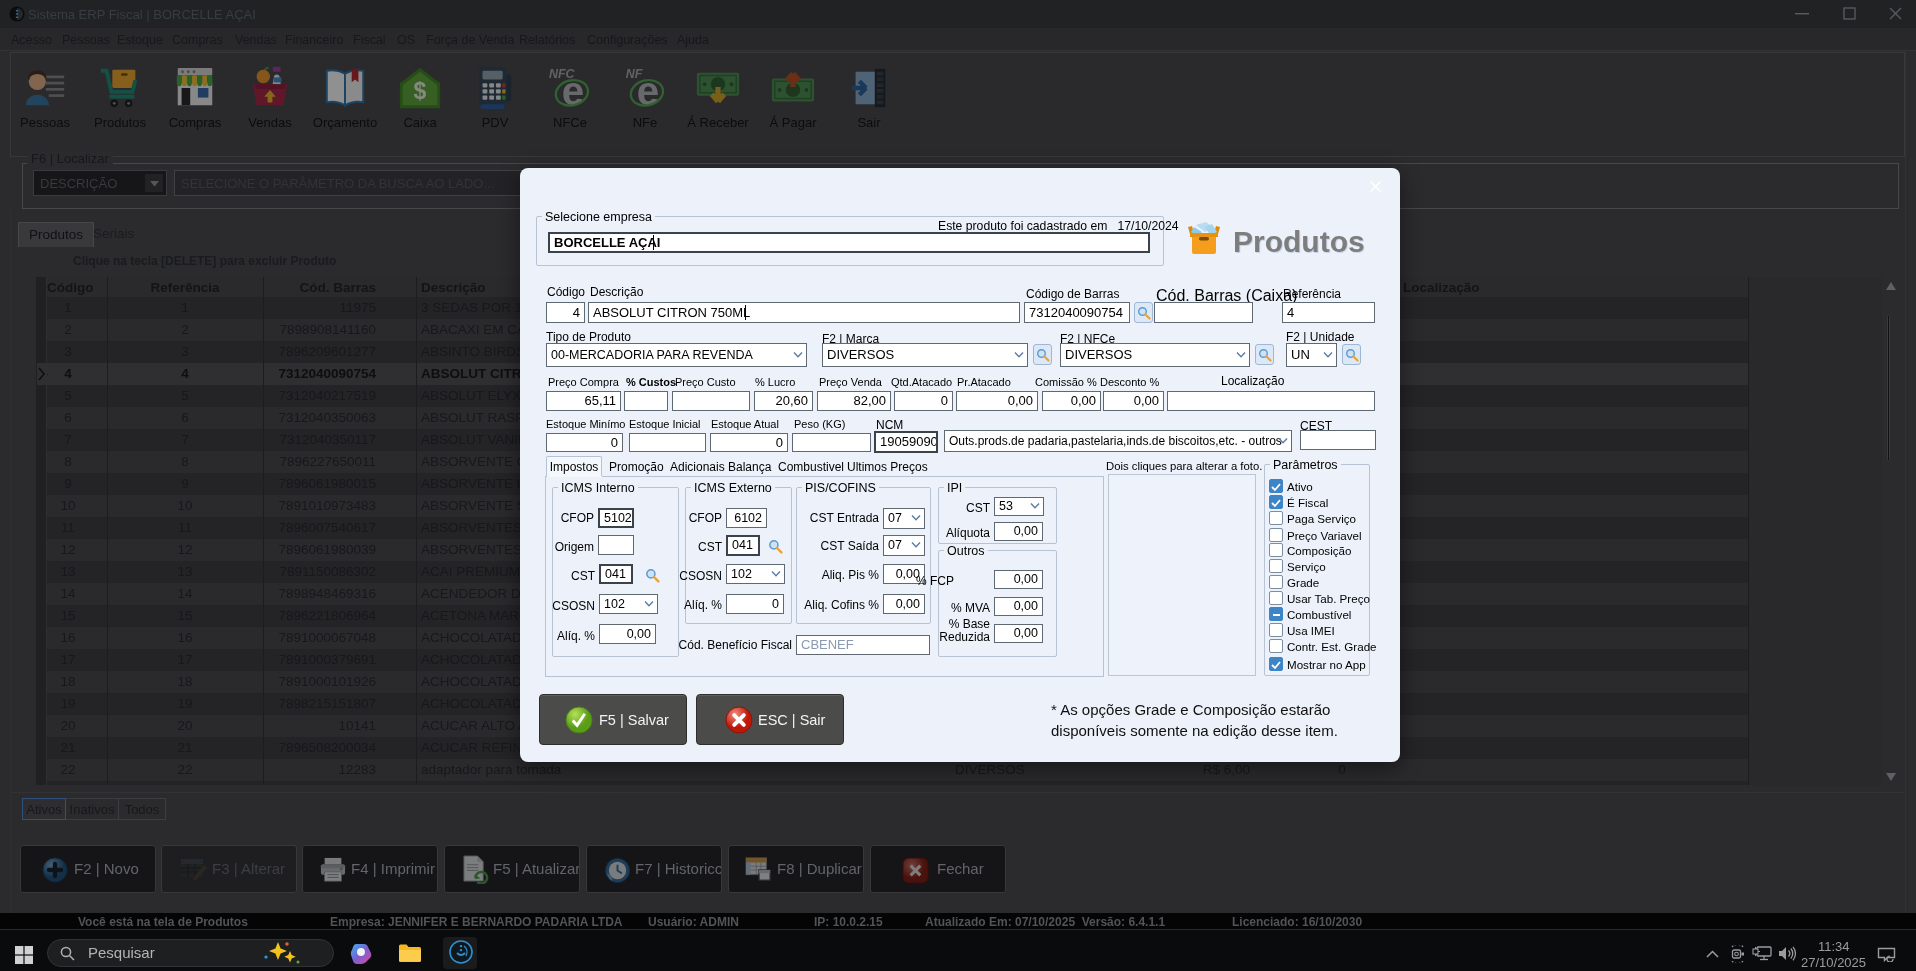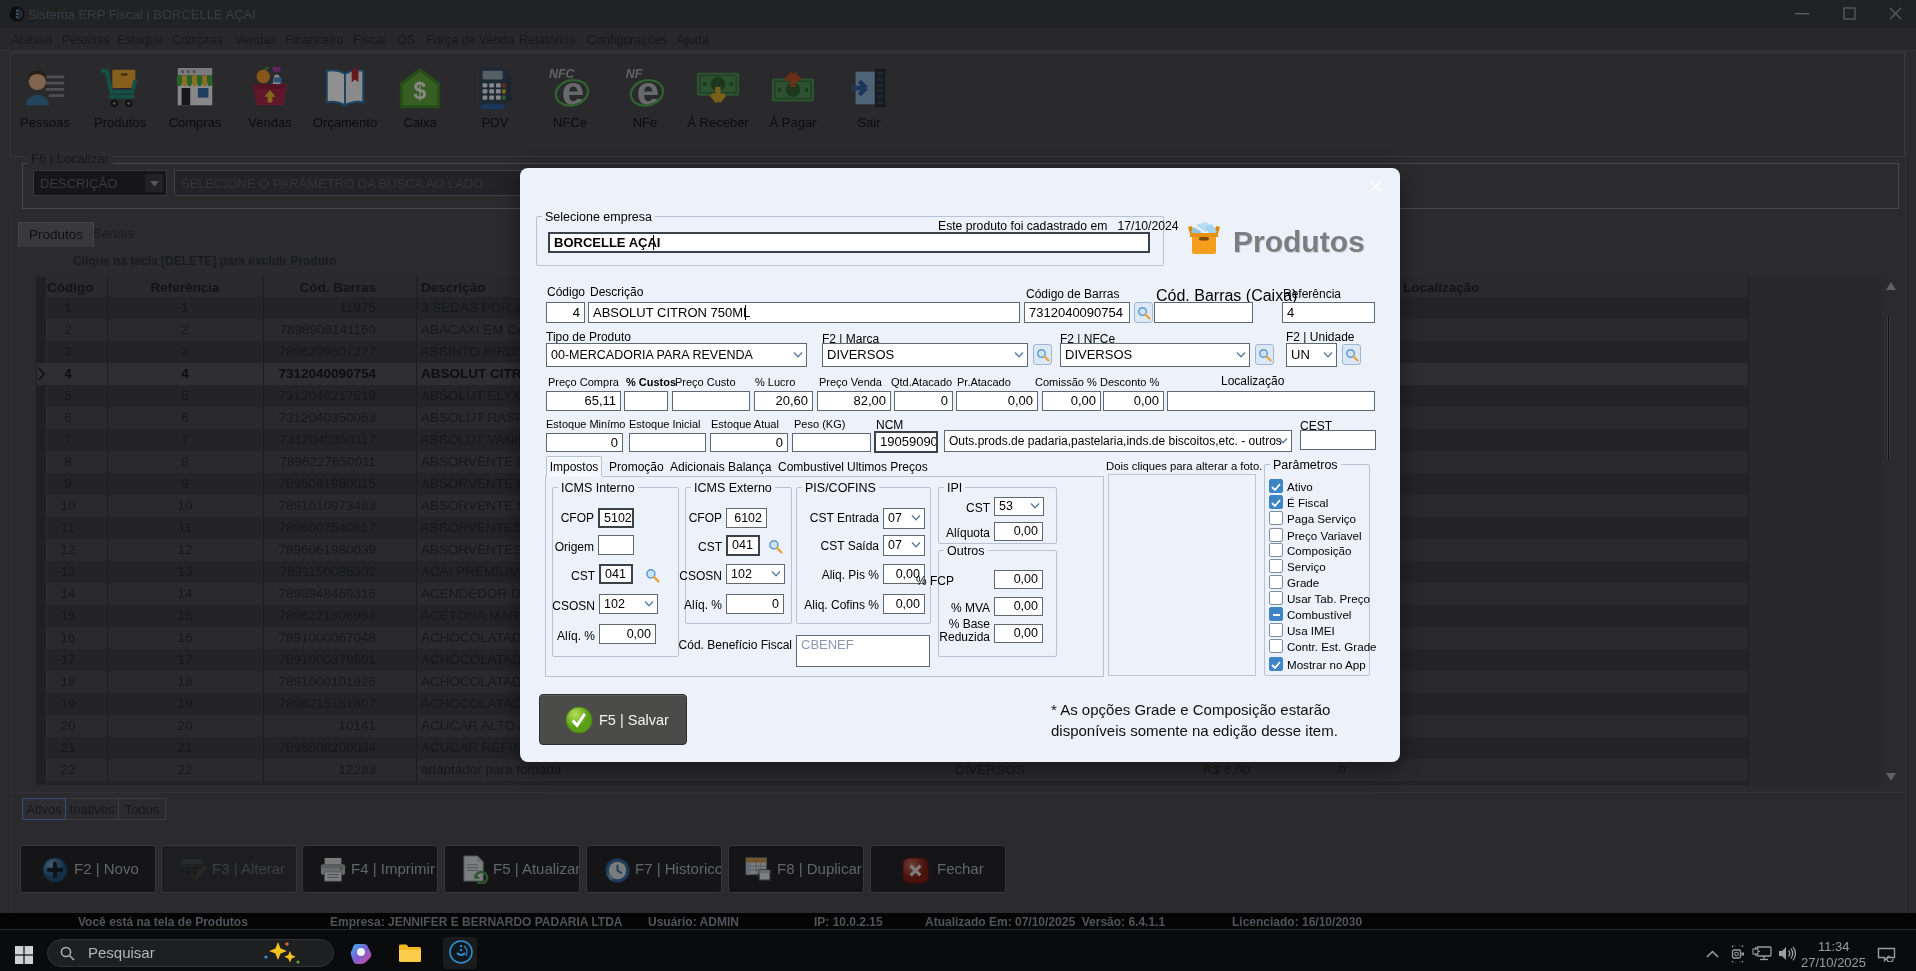--- a/index.html
+++ b/index.html
@@ -738,21 +738,21 @@
         <line x1="8.5" y1="8.5" x2="12.5" y2="12.5" stroke="#e8a33d" stroke-width="2.2" stroke-linecap="round"></line>
       </svg>
 <div class="lb" style="left:136px;top:401px;width:66px;text-align:right;font-size:12px">CSOSN</div>
 <div class="in" style="left:206px;top:396px;width:59px;height:20px;line-height:18px;font-size:12.5px;padding-right:16px">102</div>
 <svg class="chev" style="left:251px;top:403px" viewBox="0 0 10 6">
         <path d="M1 .5 l4 4.2 4-4.2" stroke="#5b7ca3" stroke-width="1.4" fill="none"></path>
       </svg>
 <div class="lb" style="left:136px;top:430px;width:66px;text-align:right;font-size:12px">Alíq. %</div>
 <div class="in" style="left:206px;top:426px;width:58px;height:20px;text-align:right;font-size:12.5px;color:#000;line-height:18px">0</div>
 <div class="lb" style="left:152px;top:470px;width:120px;text-align:right;font-size:12px">Cód. Benefício Fiscal</div>
-<div class="in" style="left:276px;top:467px;width:134px;height:32px;font-size:13px;color:#8a9ab2;line-height:18px">CBENEF</div>
+<div class="in" style="left:276px;top:467px;width:134px;height:20px;font-size:13px;color:#8a9ab2;line-height:18px">CBENEF</div>
 <div class="fs" style="left:276px;top:319px;width:135px;height:137px"></div>
 <div class="fl" style="left:282px;top:313px">PIS/COFINS</div>
 <div class="lb" style="left:276px;top:343px;width:83px;text-align:right;font-size:12px">CST Entrada</div>
 <div class="in" style="left:363px;top:340px;width:42px;height:21px;line-height:19px;font-size:12.5px;padding-right:16px">07</div>
 <svg class="chev" style="left:391px;top:347px" viewBox="0 0 10 6">
         <path d="M1 .5 l4 4.2 4-4.2" stroke="#5b7ca3" stroke-width="1.4" fill="none"></path>
       </svg>
 <div class="lb" style="left:276px;top:371px;width:83px;text-align:right;font-size:12px">CST Saída</div>
 <div class="in" style="left:363px;top:367px;width:42px;height:21px;line-height:19px;font-size:12.5px;padding-right:16px">07</div>
 <svg class="chev" style="left:391px;top:374px" viewBox="0 0 10 6">
@@ -830,17 +830,30 @@
             <radialGradient id="grn" cx=".35" cy=".28">
               <stop offset="0" stop-color="#b8e05a"></stop>
               <stop offset="1" stop-color="#5a9e18"></stop>
             </radialGradient>
           </defs>
           <circle cx="14.5" cy="14.5" r="13.5" fill="url(#grn)" stroke="#4a7e14" stroke-width="1"></circle>
           <path d="M8 15 l4.5 5 8-12" stroke="#fff" stroke-width="3" fill="none"></path>
         </svg>
         <div class="t a" style="left:59px">F5 | Salvar</div>
       </div>
+<div class="gbtn" style="left:176px">
+        <svg class="a" style="left:28px;top:11px" width="28" height="28" viewBox="0 0 29 29">
+          <defs>
+            <radialGradient id="rd" cx=".35" cy=".28">
+              <stop offset="0" stop-color="#f09080"></stop>
+              <stop offset="1" stop-color="#c01808"></stop>
+            </radialGradient>
+          </defs>
+          <circle cx="14.5" cy="14.5" r="13.5" fill="url(#rd)" stroke="#8e1204" stroke-width="1"></circle>
+          <path d="M9.5 9.5 L19.5 19.5 M19.5 9.5 L9.5 19.5" stroke="#fff" stroke-width="4" stroke-linecap="round"></path>
+        </svg>
+        <div class="t a" style="left:61px">ESC | Sair</div>
+      </div>
 <div class="a nw" style="left:531px;top:533px;font-size:15px;color:#101010">* As opções Grade e Composição estarão</div>
 <div class="a nw" style="left:531px;top:554px;font-size:15px;color:#101010">disponíveis somente na edição desse item.</div>
 </div>
 
 </div>
 
 </body></html>

